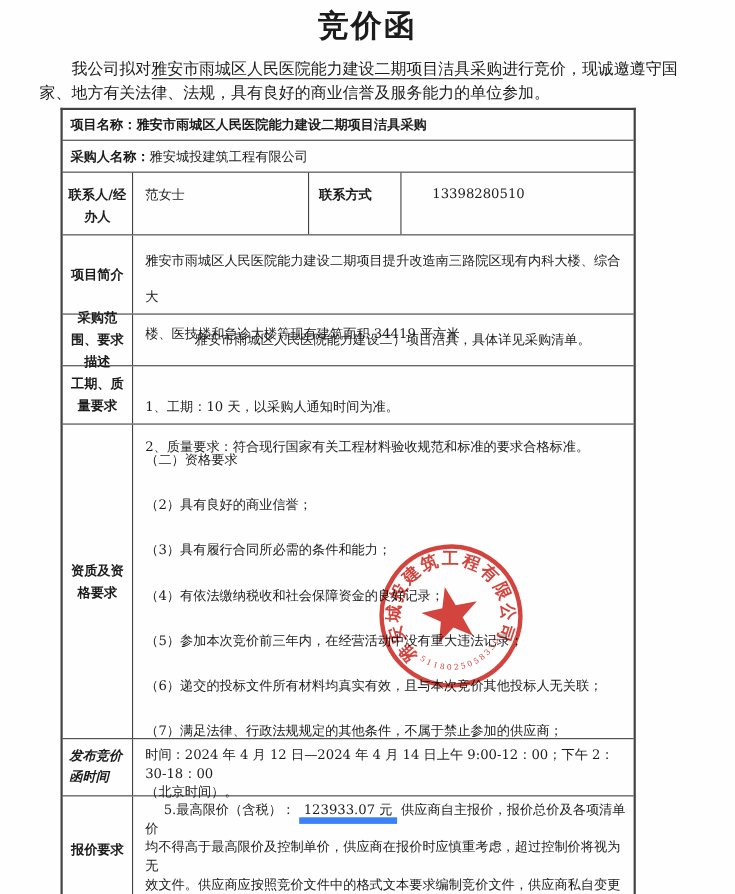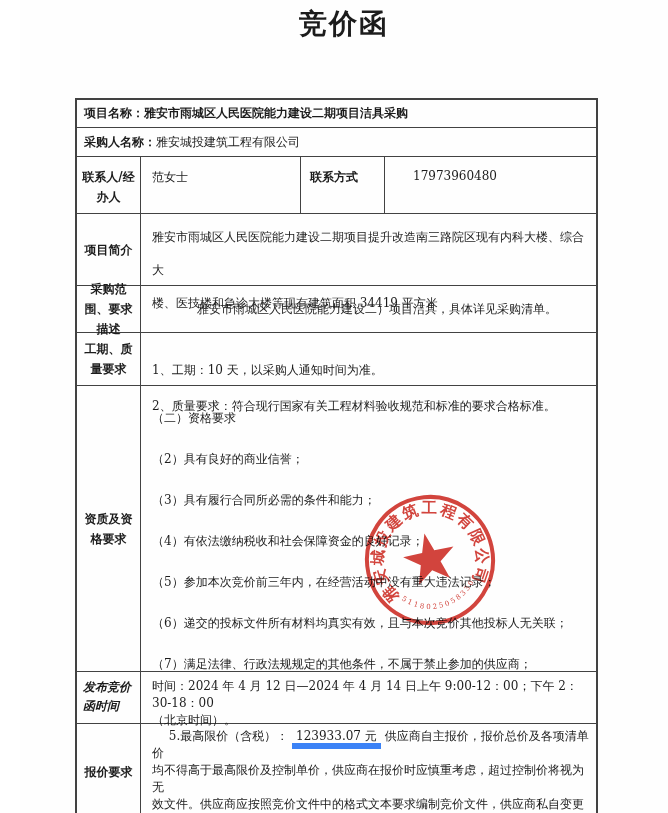--- a/index.html
+++ b/index.html
@@ -2,21 +2,21 @@
 <html><head>
 <meta charset="utf-8">
 <style>
   * { margin:0; padding:0; box-sizing:border-box; }
   html,body { width:668px; height:813px; }
   body {
     font-family:"DejaVu Serif","Liberation Serif",serif;
     background:#ffffff; color:#1c1c1c;
     position:relative; overflow:hidden;
   }
-  .page { position:absolute; inset:0; background:#fefefe;margin-left:20px; }
+  .page { position:absolute; inset:0; background:#fefefe; }
 
   .title { margin-top:5px; text-align:center; font-size:28px; font-weight:bold; letter-spacing:2px; }
 
   .intro {
     margin:9px 42px 0 36px;
     font-size:14.5px; line-height:22px;
     text-indent:2em; white-space:pre-line;
   }
   .u { border-bottom:1px solid #2a2a2a; }
 
@@ -78,20 +78,22 @@
   }
   #seal text { font-family:"DejaVu Serif","Liberation Serif",serif; }
 </style>
 </head>
 <body>
 
 <div class="page">
 
   <div class="title">竞价函</div>
 
+  <div class="intro"><span>我公司拟对</span><span class="u">雅安市雨城区人民医院能力建设二期项目洁具采购</span><span>进行竞价，现诚邀遵守国
+家、地方有关法律、法规，具有良好的商业信誉及服务能力的单位参加。</span></div>
 
   <div class="tbl">
 
     <div class="row r1">
       <div class="full">
         <span class="bold">项目名称：</span>
           <span class="bold">雅安市雨城区人民医院能力建设二期项目洁具采购</span>
       </div>
     </div>
 
@@ -99,21 +101,21 @@
       <div class="full">
         <span class="bold">采购人名称：</span>
           <span>雅安城投建筑工程有限公司</span>
       </div>
     </div>
 
     <div class="row r3">
       <div class="lab">联系人/经办人</div>
       <div class="c-name">范女士</div>
       <div class="c-lab2">联系方式</div>
-      <div class="c-phone">17973960480</div>
+      <div class="c-phone">13398280510</div>
     </div>
 
     <div class="row r4">
       <div class="lab">项目简介</div>
       <div class="val">雅安市雨城区人民医院能力建设二期项目提升改造南三路院区现有内科大楼、综合大
 楼、医技楼和急诊大楼等现有建筑面积 34419 平方米</div>
     </div>
 
     <div class="row r5">
       <div class="lab">采购范围、要求描述</div>

